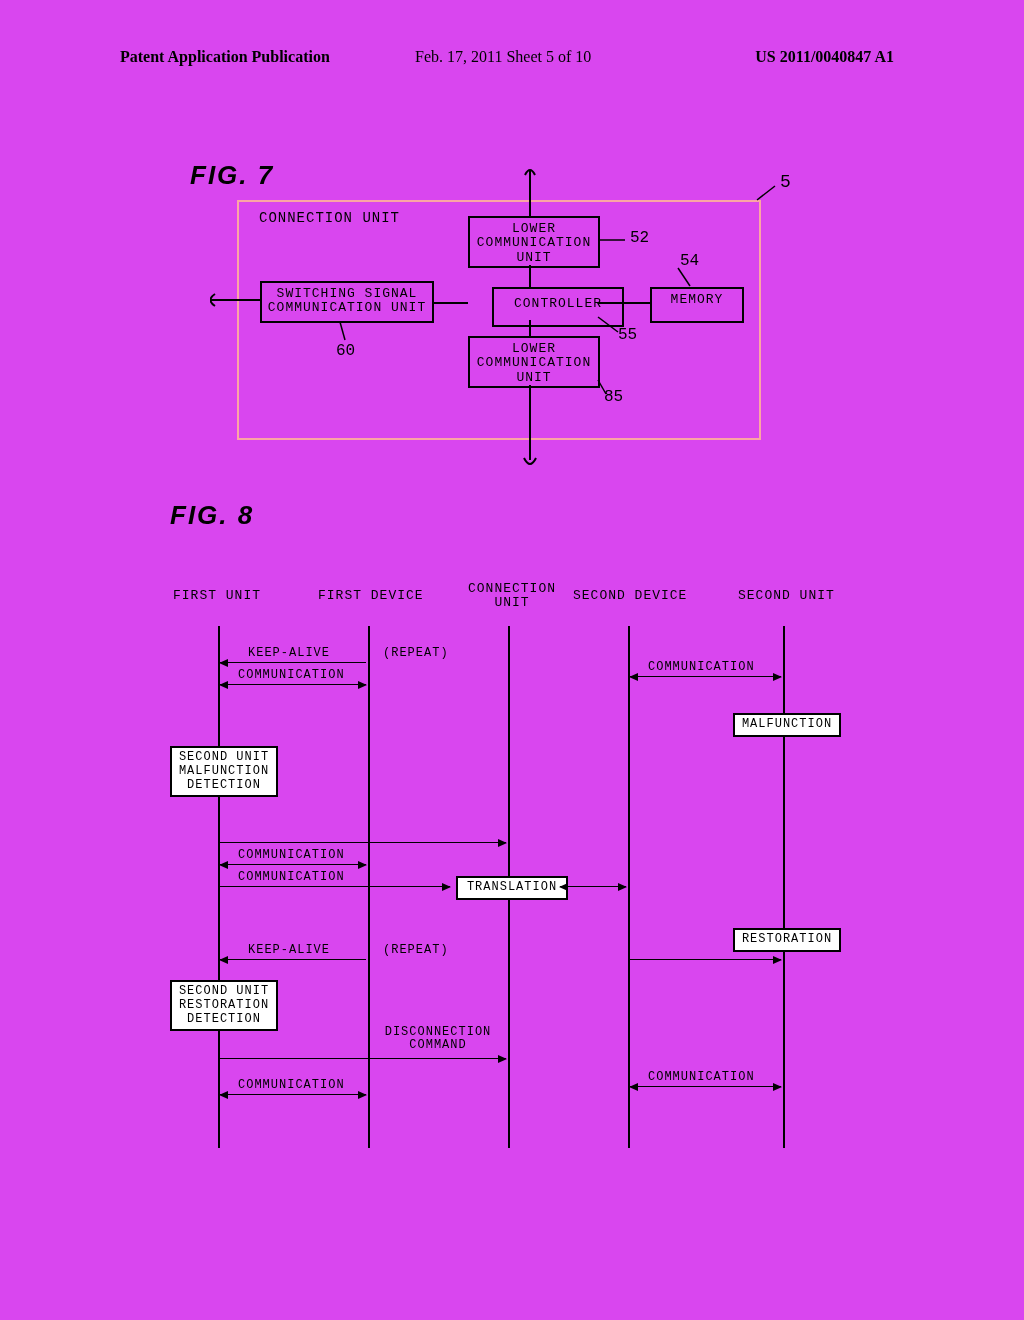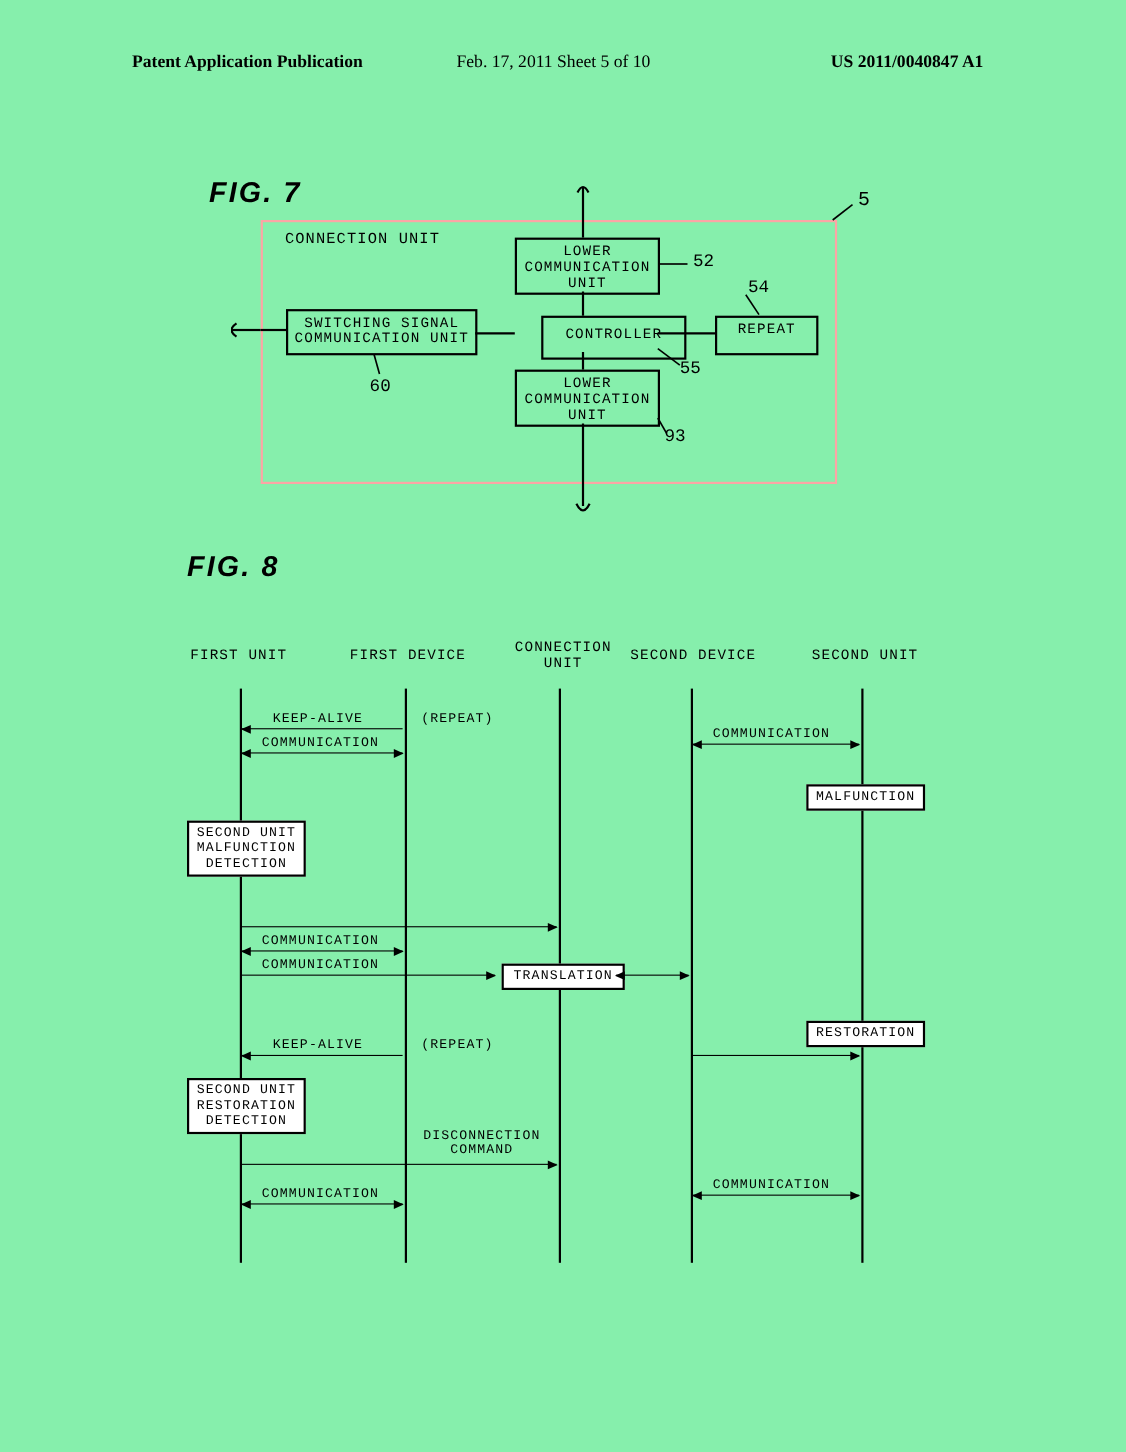--- a/index.html
+++ b/index.html
@@ -8,21 +8,21 @@
     background: #fff;
     font-family: "Courier New", monospace;
     font-size: 13px;
     color: #000;
     width: 1024px;
   }
   .page {
     width: 1024px;
     height: 1320px;
     position: relative;
-    background: #86efac;
+    background: #d946ef;
   }
   .header {
     position: absolute;
     top: 48px;
     left: 0;
     right: 0;
     font-family: "Times New Roman", serif;
     font-size: 16px;
   }
   .header-left { position: absolute; left: 120px; font-weight: bold; }
@@ -145,21 +145,21 @@
 
 <div class="fig7-box" style="top:287px; left:468px; width:128px; height:28px; padding-top:8px;margin-left:24px;">
   <span>CONTROLLER</span>
 </div>
 
 <div class="fig7-box" style="top:336px; left:468px; width:128px; height:48px;">
   <span class="fig7-txt">LOWER<br>COMMUNICATION<br>UNIT</span>
 </div>
 
 <div class="fig7-box" style="top:287px; left:650px; width:90px; height:28px; padding-top:4px;">
-  <span>REPEAT</span>
+  <span>MEMORY</span>
 </div>
 
 <svg style="position:absolute; top:160px; left:210px; width:580px; height:320px;" viewBox="0 0 580 320">
 
   <line x1="320" y1="10" x2="320" y2="40" stroke="#000" stroke-width="2"></line>
   <path d="M315 15 Q320 5 325 15" fill="none" stroke="#000" stroke-width="2"></path>
   <line x1="320" y1="40" x2="320" y2="56" stroke="#000" stroke-width="2"></line>
 
   <line x1="320" y1="105" x2="320" y2="127" stroke="#000" stroke-width="2"></line>
 
@@ -186,21 +186,21 @@
 
   <line x1="388" y1="220" x2="396" y2="234" stroke="#000" stroke-width="1.5"></line>
 
   <line x1="130" y1="162" x2="135" y2="180" stroke="#000" stroke-width="1.5"></line>
 </svg>
 
 <div class="free-label" style="top:172px; left:780px;">5</div>
 <div class="ref-label" style="top:229px; left:630px;">52</div>
 <div class="ref-label" style="top:252px; left:680px;">54</div>
 <div class="ref-label" style="top:326px; left:618px;">55</div>
-<div class="ref-label" style="top:388px; left:604px;">93</div>
+<div class="ref-label" style="top:388px; left:604px;">85</div>
 <div class="ref-label" style="top:342px; left:336px;">60</div>
 
 <div class="fig-label fig8-label">FIG. 8</div>
 
 <div class="seq">
 
   <div class="col-head" style="left:-5px;">FIRST UNIT</div>
   <div class="col-head" style="left:140px;">FIRST DEVICE</div>
   <div class="col-head" style="left:290px; top:-6px; line-height:1.1;">CONNECTION<br>UNIT</div>
   <div class="col-head" style="left:395px;">SECOND DEVICE</div>

